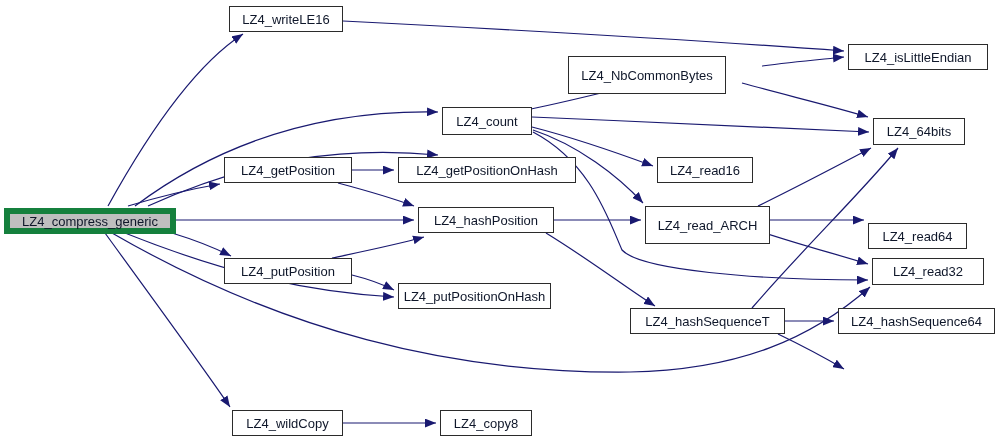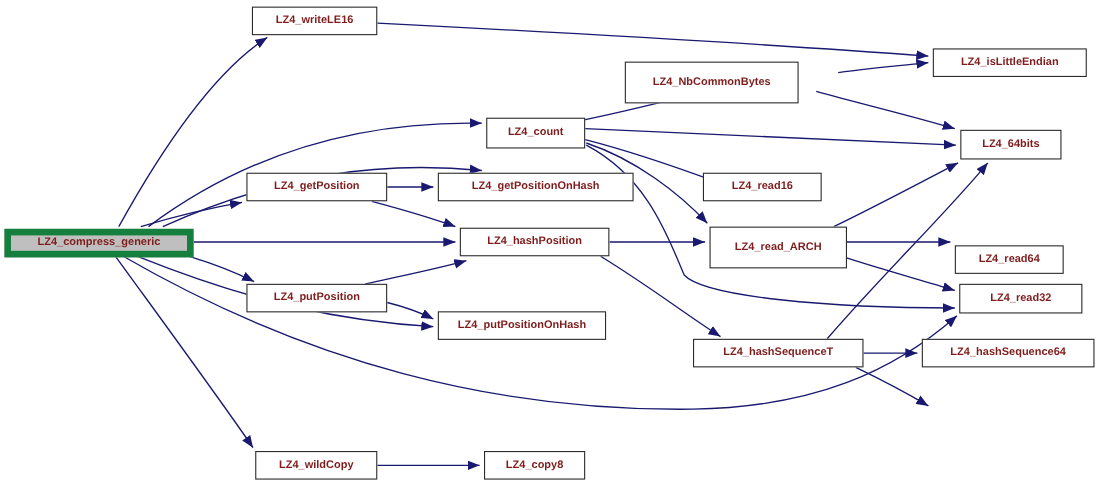--- a/index.html
+++ b/index.html
@@ -9,29 +9,28 @@
     background:#ffffff;
     font-family:"Liberation Sans","DejaVu Sans",sans-serif;
     overflow:hidden;
   }
   #edges{position:absolute;left:0;top:0;width:1007px;height:443px;}
   .node{
     position:absolute;
     box-sizing:border-box;
     background:#ffffff;
     border:1px solid #2b2b2b;
-    color:#7f1d1d;
-    font-size:10px;
+    color:#0f172a;
+    font-size:13px;
     line-height:1;
     display:flex;
     align-items:center;
     justify-content:center;
     white-space:nowrap;
     cursor:pointer;
-    font-weight:bold;
   }
   .node.root{
     background:#bfbfbf;
     border:6px solid #15803d;
     cursor:default;
   }
 </style>
 </head>
 <body>
 
@@ -92,21 +91,21 @@
   <div class="node" style="left:224px;top:258px;width:128px;height:26px">LZ4_putPosition</div>
 
   <div class="node" style="left:398px;top:283px;width:153px;height:26px">LZ4_putPositionOnHash</div>
 
   <div class="node" style="left:568px;top:56px;width:158px;height:38px">LZ4_NbCommonBytes</div>
 
   <div class="node" style="left:848px;top:44px;width:140px;height:26px">LZ4_isLittleEndian</div>
 
   <div class="node" style="left:873px;top:118px;width:92px;height:27px">LZ4_64bits</div>
 
-  <div class="node" style="left:639px;top:157px;width:108px;height:26px">LZ4_read16</div>
+  <div class="node" style="left:657px;top:157px;width:96px;height:26px">LZ4_read16</div>
 
   <div class="node" style="left:645px;top:206px;width:125px;height:38px">LZ4_read_ARCH</div>
 
   <div class="node" style="left:868px;top:223px;width:99px;height:26px">LZ4_read64</div>
 
   <div class="node" style="left:872px;top:258px;width:112px;height:27px">LZ4_read32</div>
 
   <div class="node" style="left:630px;top:308px;width:155px;height:26px">LZ4_hashSequenceT</div>
 
   <div class="node" style="left:838px;top:308px;width:157px;height:26px">LZ4_hashSequence64</div>

